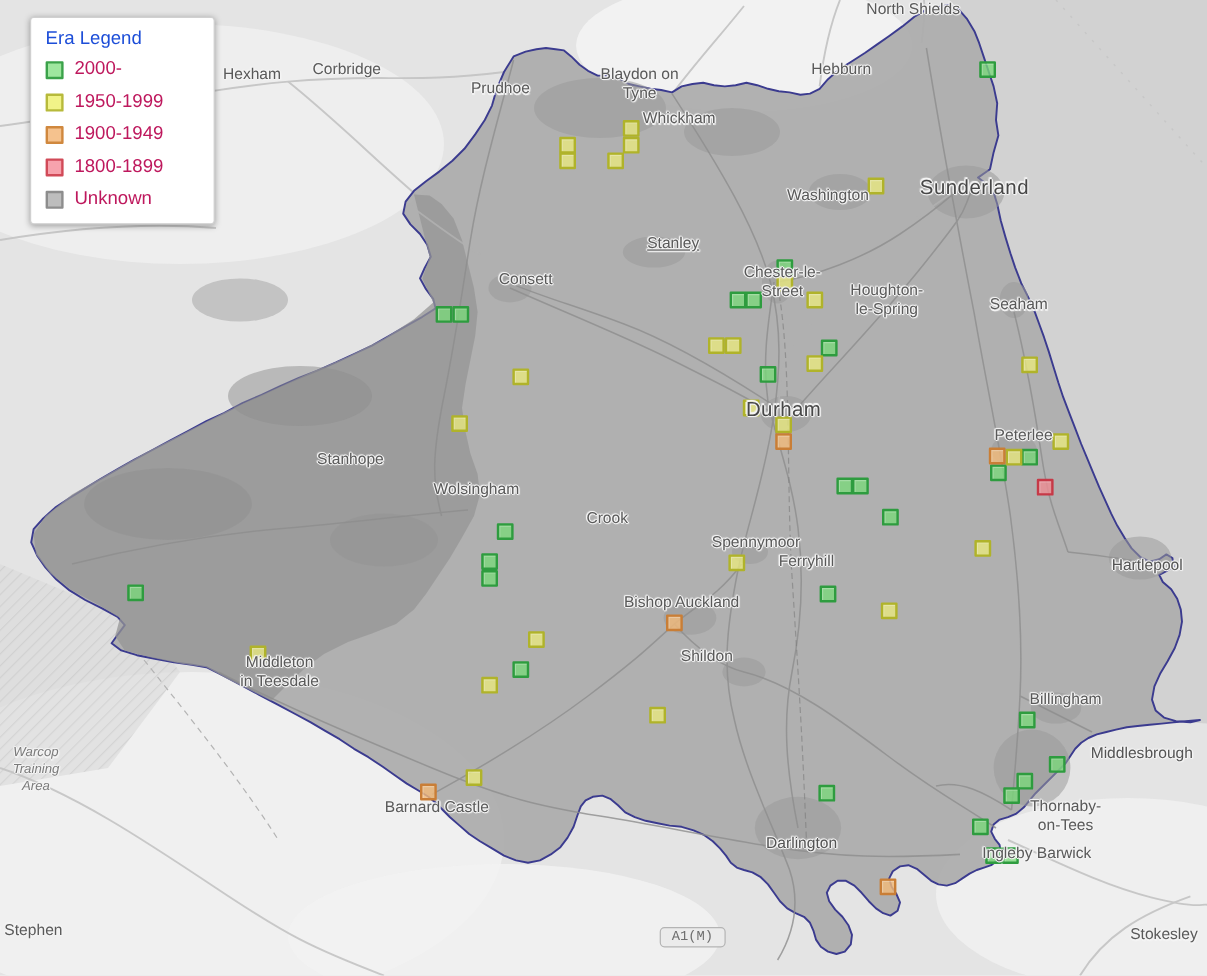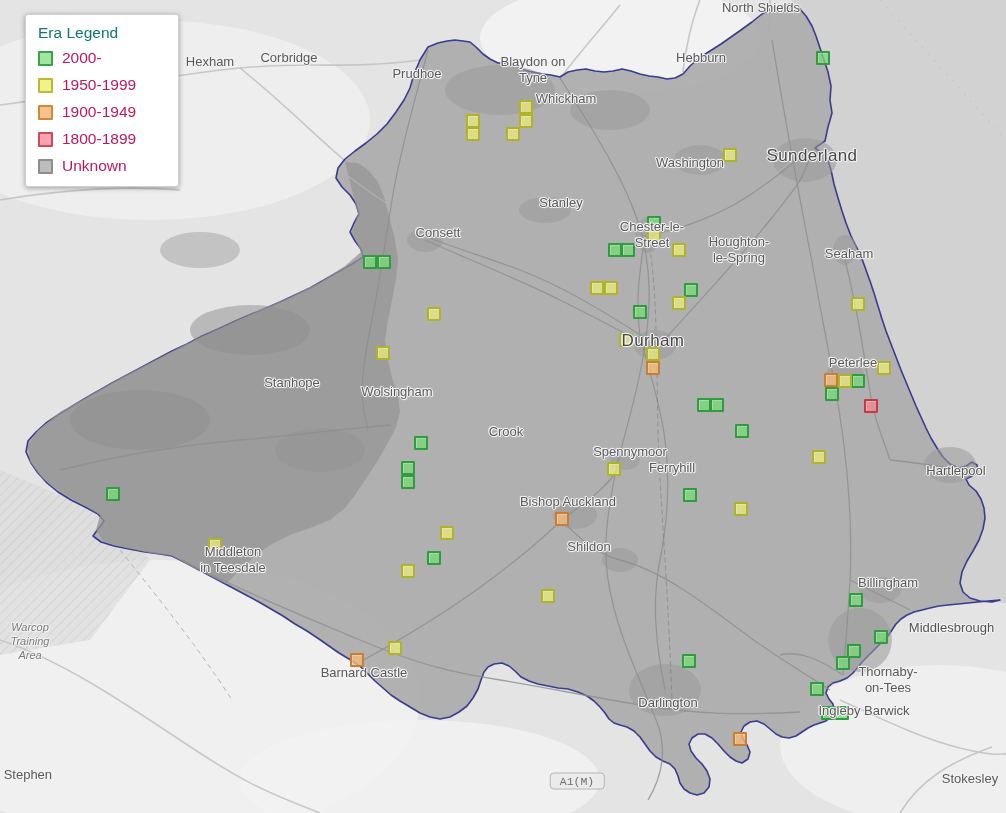--- a/index.html
+++ b/index.html
@@ -22,21 +22,21 @@
   .area{font-style:italic;font-size:18px;color:#6d6d6d;line-height:1.18;}
   .area-sm{font-style:italic;font-size:11px;color:#7a7a7a;margin-top:33px;}
   
   .road-badge{position:absolute;transform:translate(-50%,-50%);background:#ebebeb;
               border:1px solid #b4b4b4;border-radius:4px;padding:1px 9px;font-size:11.5px;
               color:#6f6f6f;}
   
   .legend{position:absolute;left:25px;top:14px;width:130px;background:#ffffff;
           border:1px solid #d0d0d0;border-radius:3px;box-shadow:0 1px 5px rgba(0,0,0,.35);
           padding:9px 10px 10px 12px;z-index:30;}
-  .legend-title{font-size:15.5px;color:#0f766e;margin:0 0 7px 0;}
+  .legend-title{font-size:15.5px;color:#1d4ed8;margin:0 0 7px 0;}
   .legend-row{display:flex;align-items:center;margin:0 0 9px 0;}
   .legend-row:last-child{margin-bottom:1px;}
   .legend-swatch{width:15px;height:15px;box-sizing:border-box;border:2px solid;margin-right:9px;
                  flex:0 0 auto;border-radius:1px;}
   .legend-label{font-size:15.5px;color:#be185d;white-space:nowrap;}
 </style>
 </head>
 <body>
 
 <div class="screen">
@@ -195,31 +195,31 @@
       <div class="maplabel city" style="left: 653px; top: 341px;">Durham</div>
       <div class="maplabel town" style="left: 210px; top: 62px;">Hexham</div>
       <div class="maplabel town" style="left: 289px; top: 58px;">Corbridge</div>
       <div class="maplabel town" style="left: 417px; top: 74px;">Prudhoe</div>
       <div class="maplabel town" style="left: 761px; top: 8px;">North Shields</div>
       <div class="maplabel town" style="left: 701px; top: 58px;">Hebburn</div>
       <div class="maplabel town" style="left: 533px; top: 70px;">Blaydon on
 Tyne</div>
       <div class="maplabel town" style="left: 566px; top: 99px;">Whickham</div>
       <div class="maplabel town" style="left: 690px; top: 163px;">Washington</div>
-      <div class="maplabel town" style="left: 561px; top: 203px;">Stanley</div>
+      <div class="maplabel town" style="left: 561px; top: 203px; text-decoration: underline;">Stanley</div>
       <div class="maplabel town" style="left: 652px; top: 235px;">Chester-le-
 Street</div>
       <div class="maplabel town" style="left: 739px; top: 250px;">Houghton-
 le-Spring</div>
       <div class="maplabel town" style="left: 849px; top: 254px;">Seaham</div>
       <div class="maplabel town" style="left: 438px; top: 233px;">Consett</div>
       <div class="maplabel town" style="left: 853px; top: 363px;">Peterlee</div>
       <div class="maplabel town-lg" style="left: 956px; top: 471px;">Hartlepool</div>
       <div class="maplabel town" style="left: 292px; top: 383px;">Stanhope</div>
-      <div class="maplabel town" style="left: 397px; top: 392px;">Wolsingham</div>
+      <div class="maplabel town" style="left: 397px; top: 408px;">Wolsingham</div>
       <div class="maplabel town" style="left: 506px; top: 432px;">Crook</div>
       <div class="maplabel town" style="left: 630px; top: 452px;">Spennymoor</div>
       <div class="maplabel town" style="left: 672px; top: 468px;">Ferryhill</div>
       <div class="maplabel town" style="left: 568px; top: 502px;">Bishop Auckland</div>
       <div class="maplabel town" style="left: 589px; top: 547px;">Shildon</div>
       <div class="maplabel town" style="left: 233px; top: 560px;">Middleton
 in Teesdale</div>
       <div class="maplabel town" style="left: 364px; top: 673px;">Barnard Castle</div>
       <div class="maplabel town-lg" style="left: 668px; top: 703px;">Darlington</div>
       <div class="maplabel town" style="left: 888px; top: 583px;">Billingham</div>

